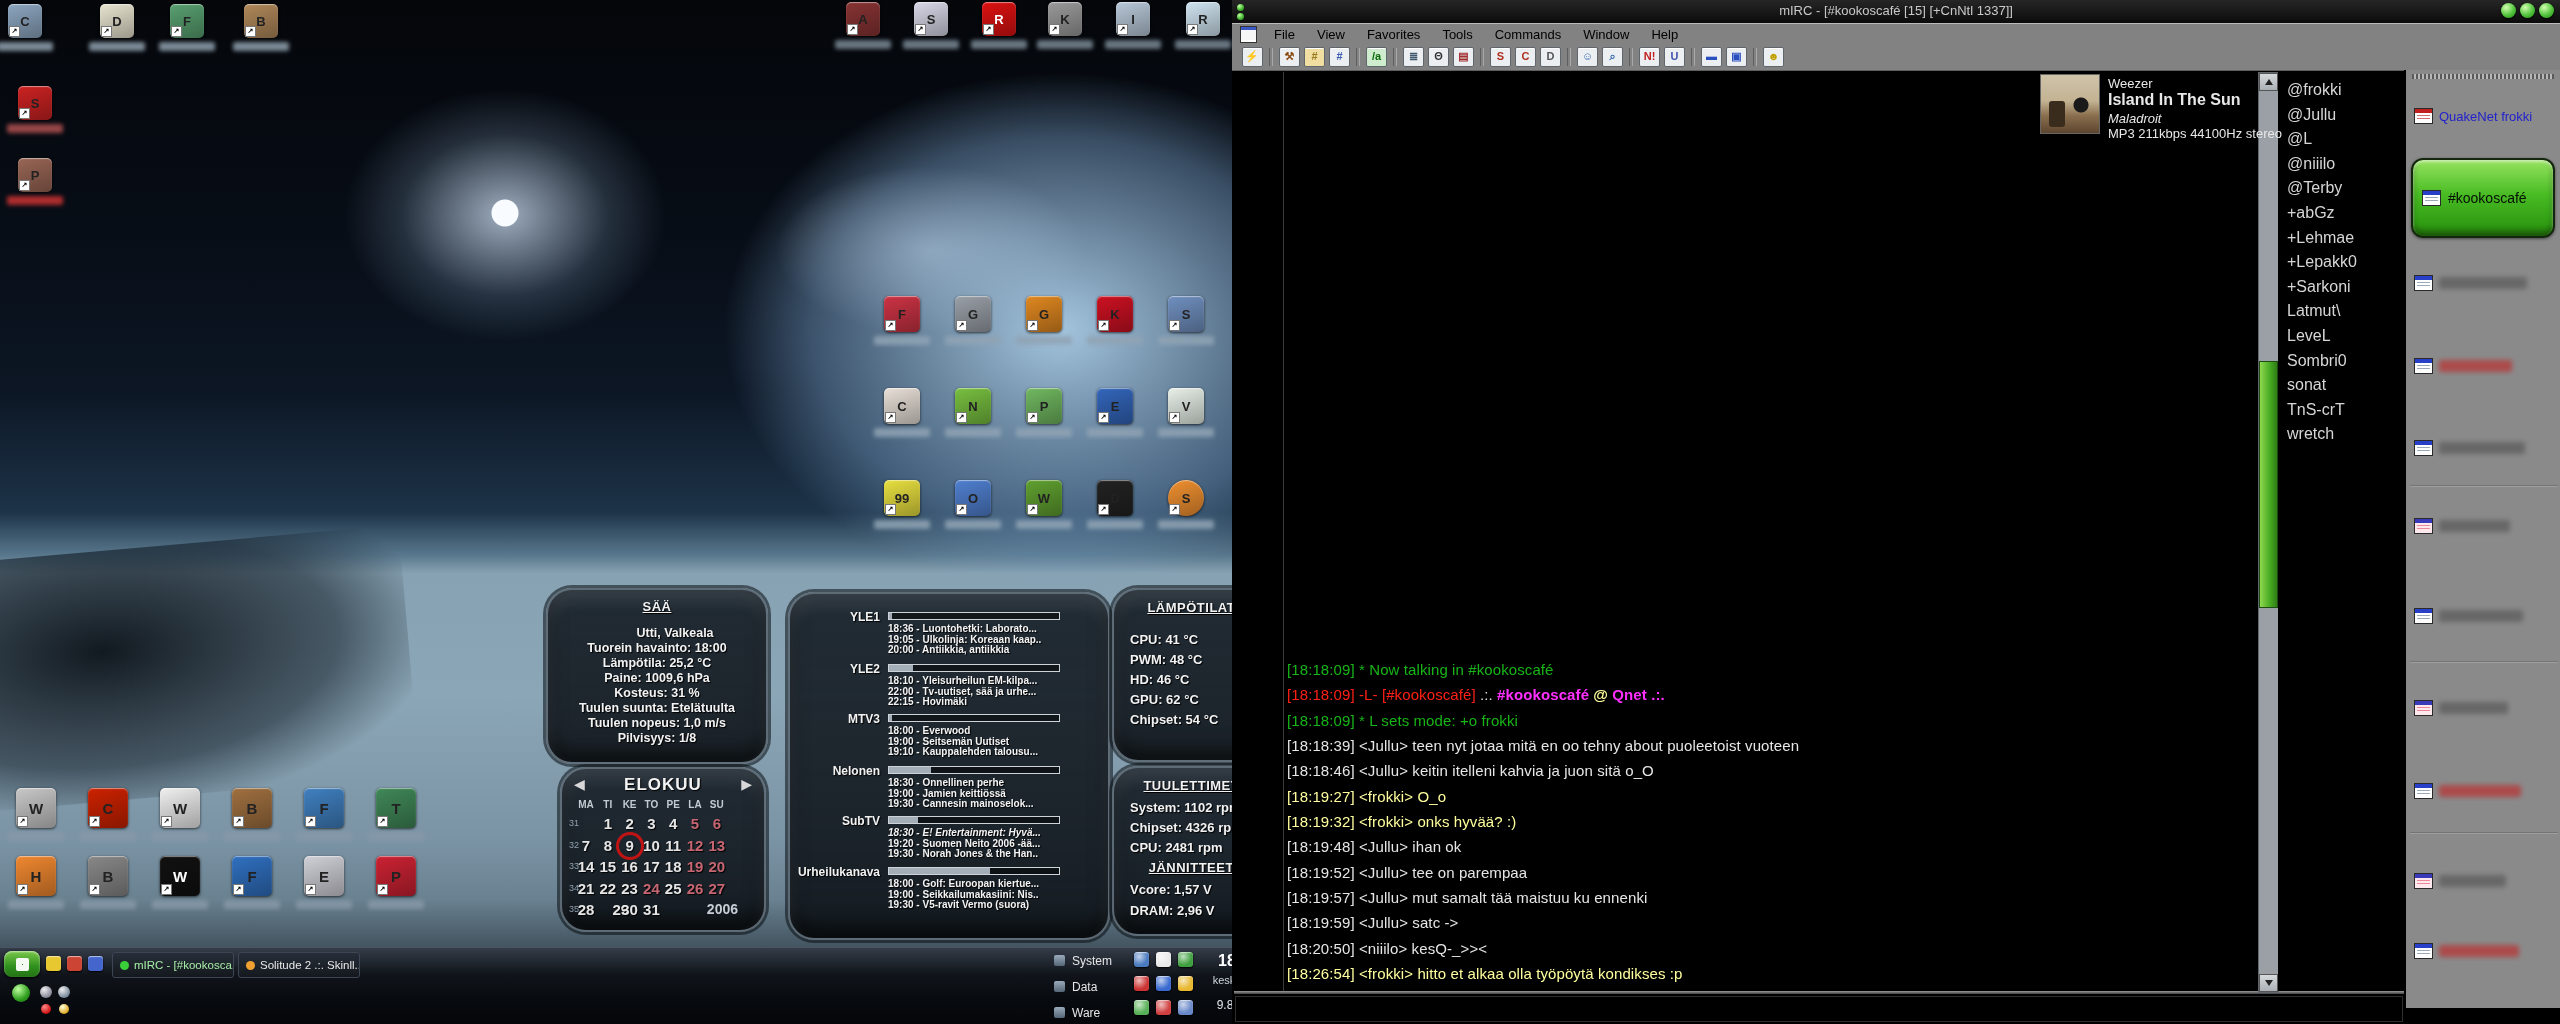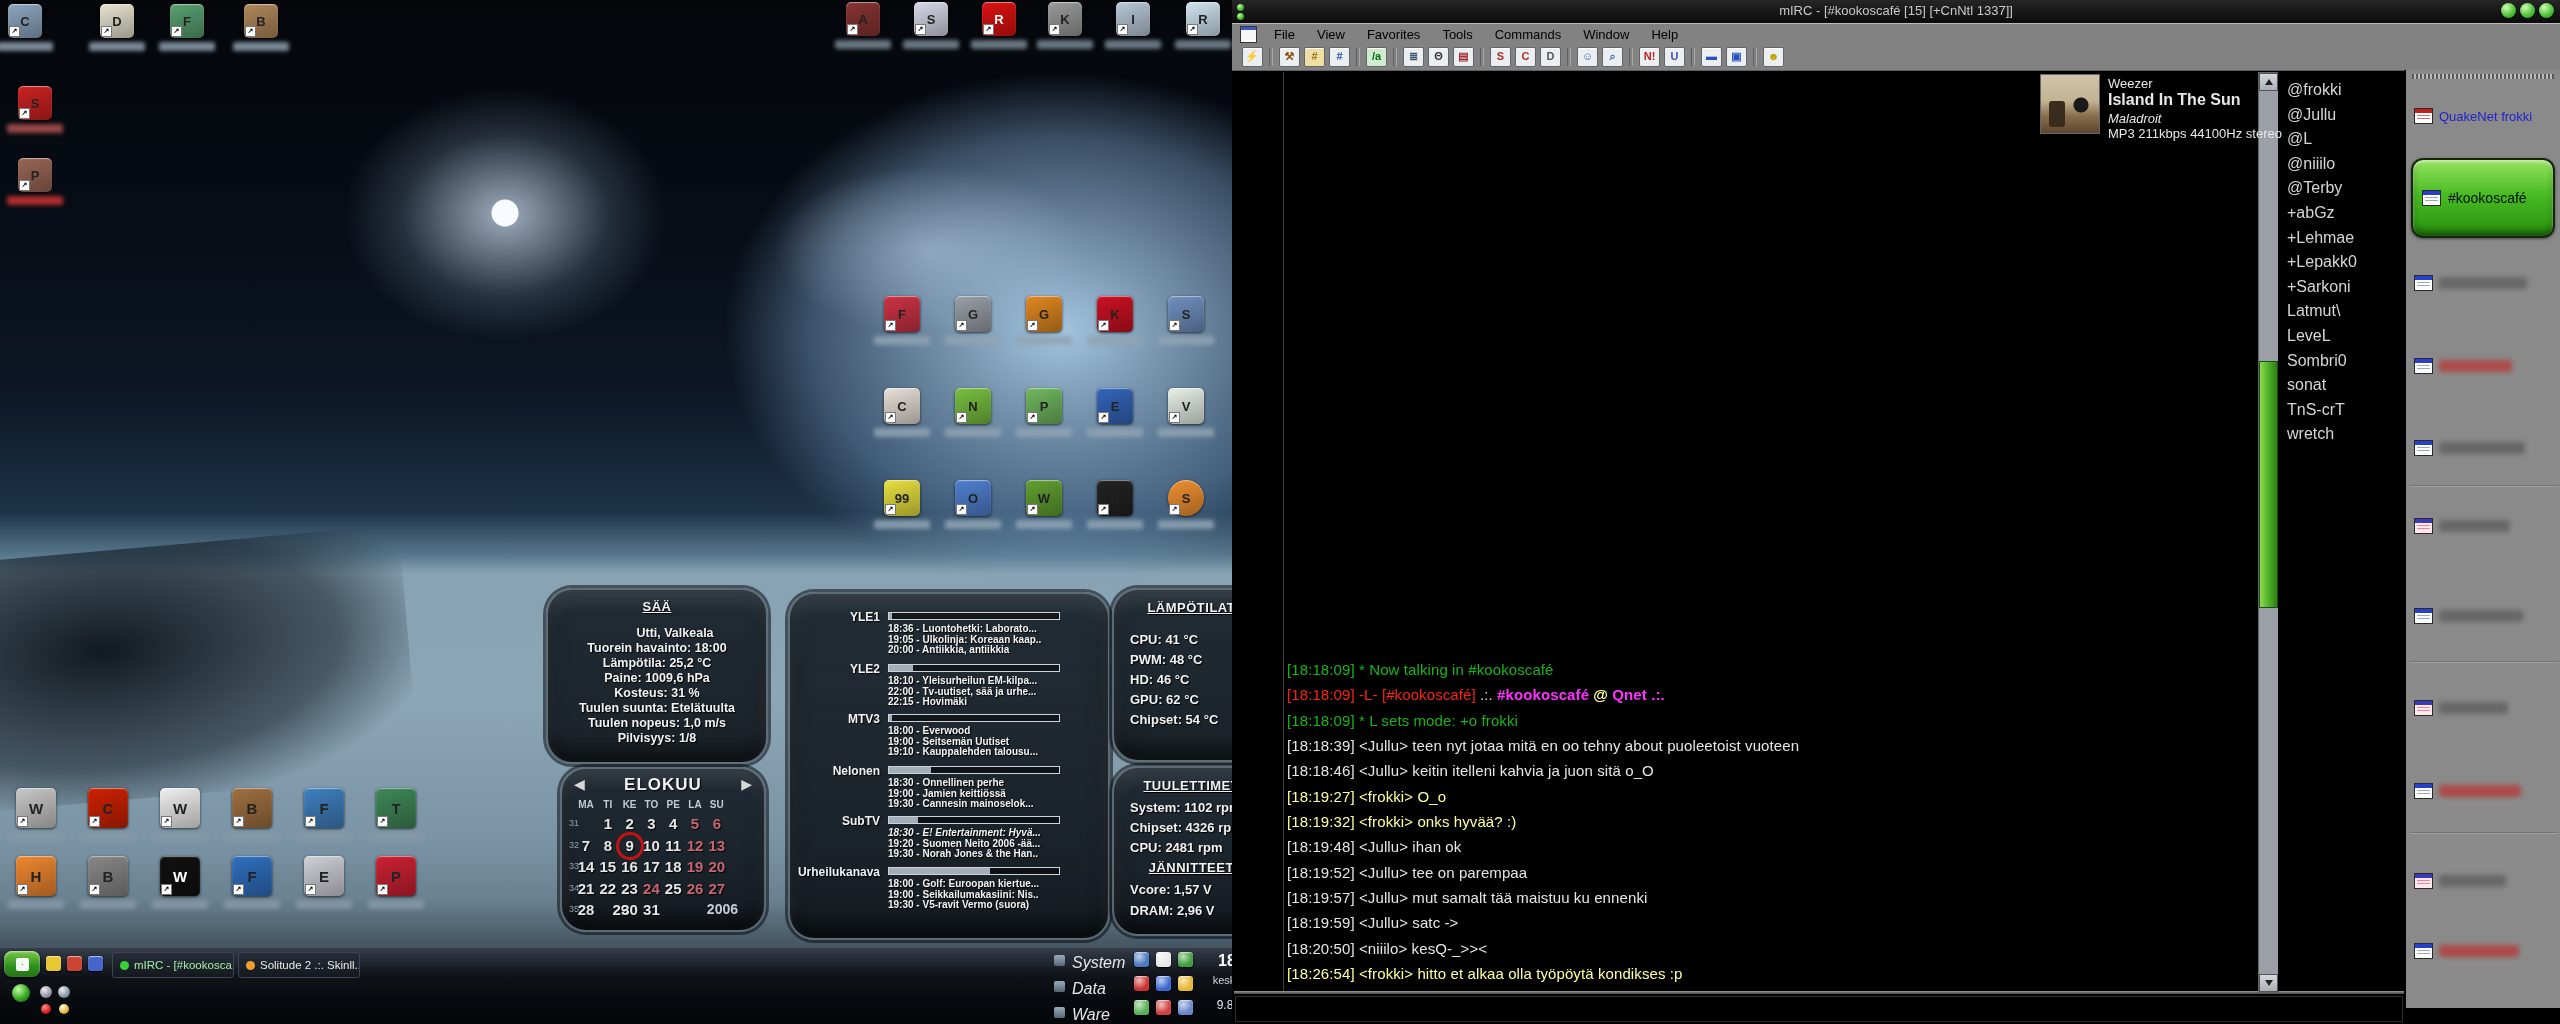--- a/index.html
+++ b/index.html
@@ -38,21 +38,21 @@
   
   .dicon{position:absolute;border-radius:5px;box-shadow:0 1px 3px rgba(0,0,0,.7), inset 0 1px 1px rgba(255,255,255,.5);
     display:flex;align-items:center;justify-content:center;font-weight:bold;color:#222;}
   .dicon .sc{position:absolute;left:1px;bottom:1px;width:9px;height:9px;background:#fff;border:1px solid #777;font-size:7px;line-height:8px;text-align:center;color:#000;}
   .dlabel{position:absolute;height:9px;border-radius:2px;filter:blur(2px);opacity:.85;}
   
   #taskbar{position:absolute;left:0;top:947px;width:1232px;height:77px;
     background:linear-gradient(180deg,#343c48,#10141a 35%,#070a0e 70%,#04060a);border-top:1px solid #4a5462;}
   .tbtn{position:absolute;height:24px;border-radius:3px;border:1px solid #3c4654;background:linear-gradient(180deg,#272e38,#14181e);
     display:flex;align-items:center;gap:5px;padding:0 7px;font-size:11.5px;white-space:nowrap;overflow:hidden;}
-  .meter-label{position:absolute;font-size:16px;color:#e6e6e6;font-style:italic;}
+  .meter-label{position:absolute;font-size:12px;color:#e6e6e6;}
   .meter-ico{position:absolute;width:11px;height:11px;border-radius:2px;background:linear-gradient(#9ab,#567);}
   .trayico{position:absolute;width:15px;height:15px;border-radius:3px;box-shadow:inset 0 1px 1px rgba(255,255,255,.6),0 1px 2px #000;}
   #clock-time{position:absolute;font-weight:bold;font-size:16px;color:#fff;}
   #clock-day{position:absolute;font-size:11px;color:#cfd6dd;}
   #clock-date{position:absolute;font-size:12px;color:#e4e8ec;}
   .startbtn{position:absolute;left:4px;top:3px;width:36px;height:26px;border-radius:8px;
     background:linear-gradient(180deg,#79c84a,#2f8f1d 60%,#237314);box-shadow:inset 0 1px 2px rgba(255,255,255,.6),0 1px 3px #000;
     display:flex;align-items:center;justify-content:center;}
   .flag{width:13px;height:13px;background:
     linear-gradient(90deg,#fff 46%,transparent 46% 54%,#fff 54%),

